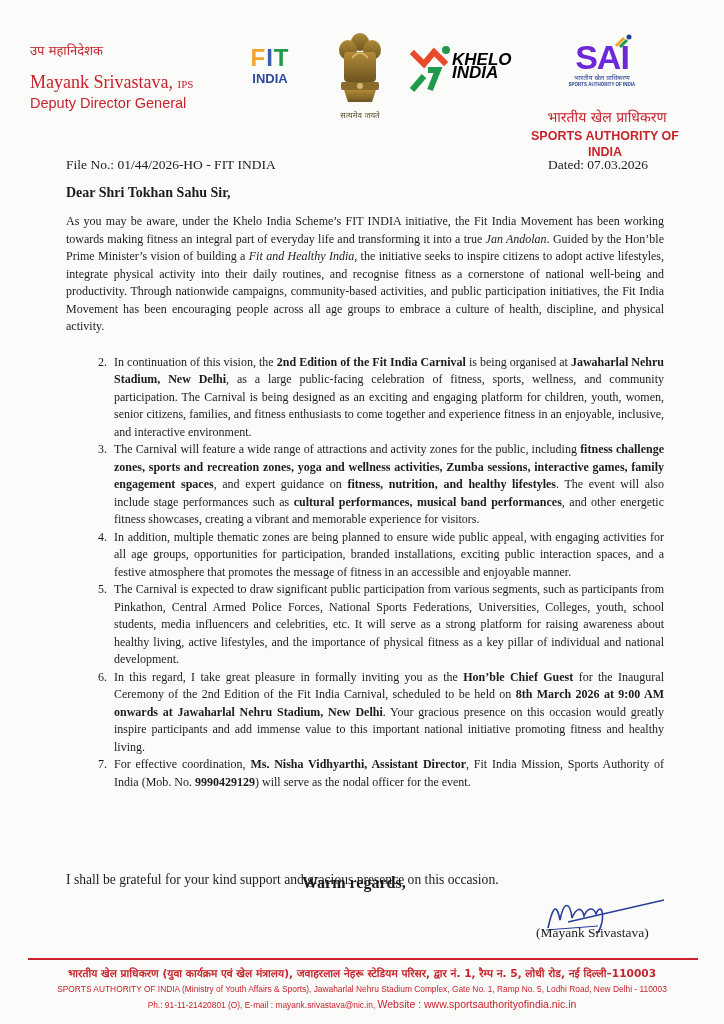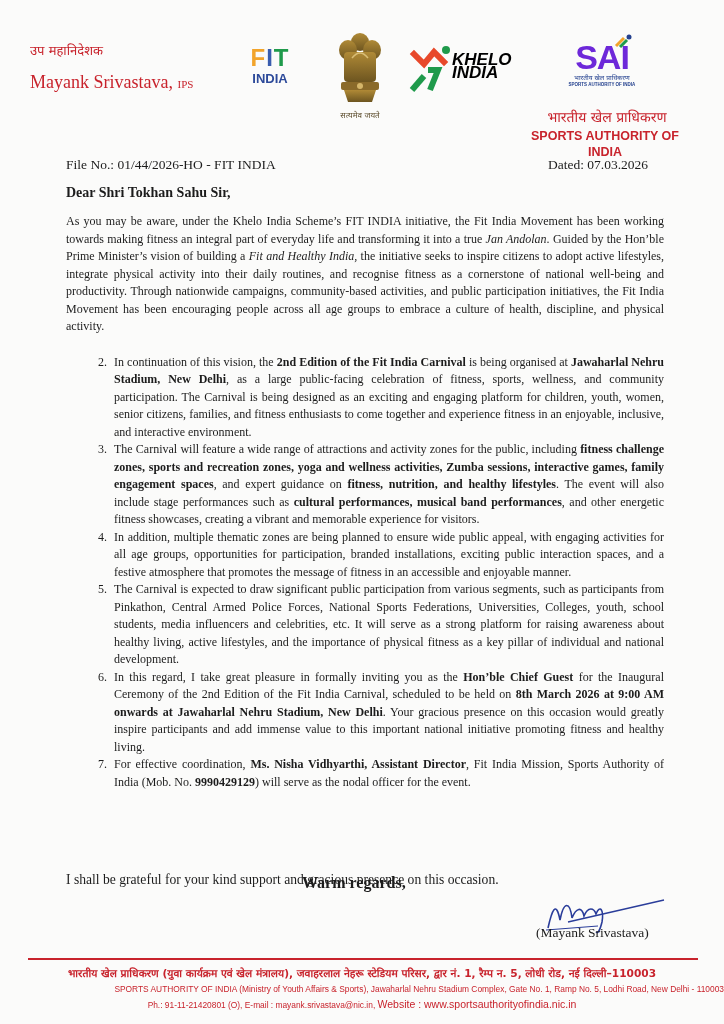--- a/index.html
+++ b/index.html
@@ -38,33 +38,34 @@
   .body p { margin:0; }
   .body ol { margin:18px 0 0 0; padding-left:44px; }
   .body ol li { padding-left:4px; }
   .closing { position:absolute; left:66px; top:844px; font-size:13.6px;margin-top:28px; }
   .regards { position:absolute; left:302px; top:874px; font-size:16px; font-weight:bold; }
   .signature { position:absolute; left:538px; top:890px; width:130px; height:45px; }
   .signer { position:absolute; left:536px; top:925px; font-size:13.5px; }
 
   .footer-rule { position:absolute; left:28px; top:958px; width:670px; height:2px; background:#c8232c; }
   .foot1 { position:absolute; left:0; top:966px; width:724px; text-align:center; font-family:"DejaVu Sans", sans-serif; font-size:10.6px; color:#c8232c; font-weight:bold; white-space:nowrap; }
-  .foot2 { position:absolute; left:0; top:984px; width:724px; text-align:right; font-family:"Liberation Sans", sans-serif; font-size:8.4px; color:#c8232c; white-space:nowrap; }
+  .foot2 { position:absolute; left:0; top:984px; width:724px; text-align:center; font-family:"Liberation Sans", sans-serif; font-size:8.4px; color:#c8232c; white-space:nowrap; }
   .foot3 { position:absolute; left:0; top:998px; width:724px; text-align:center; font-family:"Liberation Sans", sans-serif; font-size:8.4px; color:#c8232c; white-space:nowrap; }
   .foot3 .big { font-size:10.5px; }
 </style>
 </head>
 <body>
 
 <div class="hdr-left">
   <div class="hi-desig">उप महानिदेशक</div>
   <div class="en-name">
     <span>Mayank Srivastava,</span>
     <small>IPS</small>
   </div>
+  <div class="en-desig">Deputy Director General</div>
 </div>
 
 <div class="logo-fit">
   <div class="fit"><span class="f">F</span><span class="i">I</span><span class="t">T</span></div>
   <div class="india">INDIA</div>
 </div>
 
 <div class="emblem">
   <svg width="56" height="80" viewBox="0 0 56 80">
     <defs>

